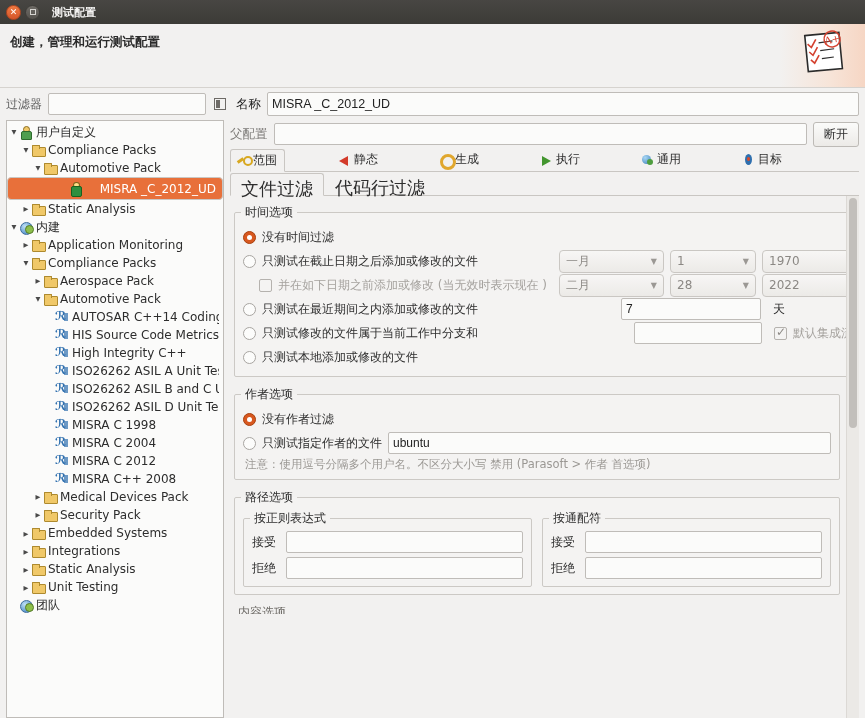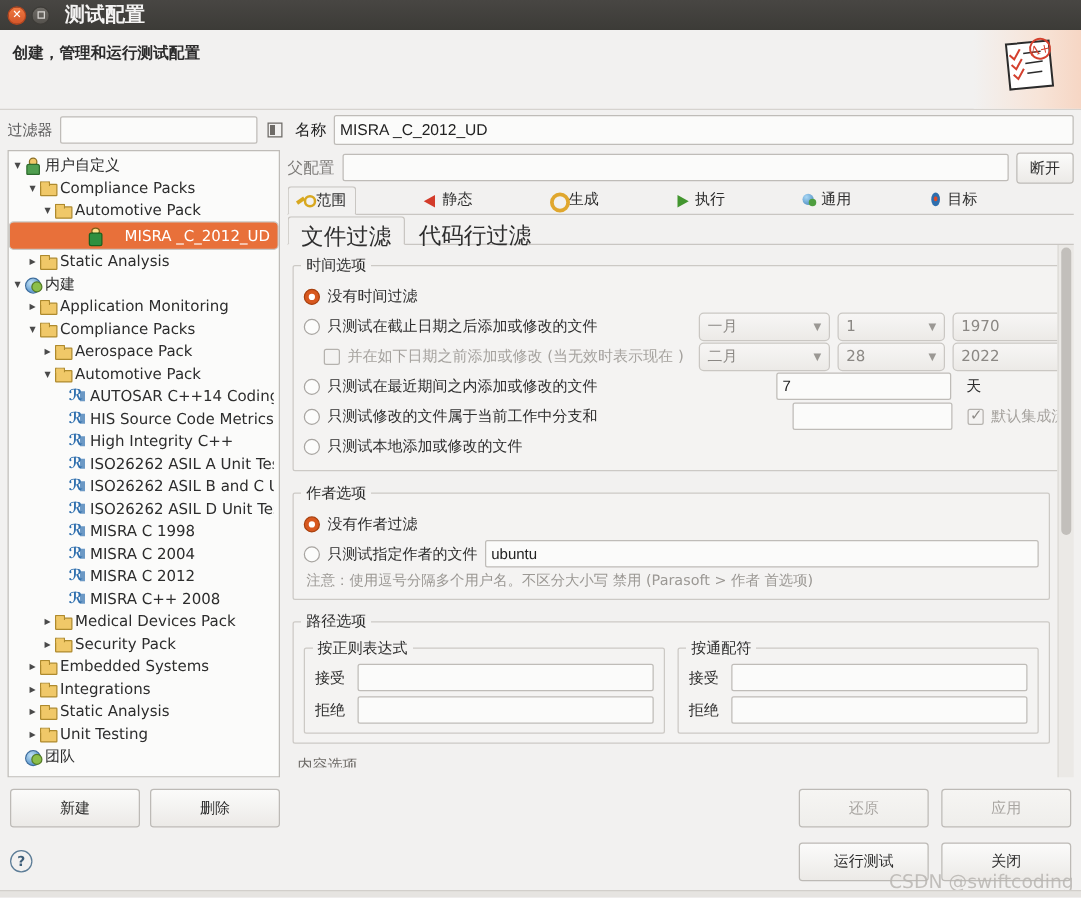--- a/index.html
+++ b/index.html
@@ -20,21 +20,21 @@
     background: linear-gradient(to bottom, #484643, #3c3b37);
     display: flex; align-items: center;
     padding-left: 6px;
     flex: 0 0 24px;
   }
   .win-btn { width: 15px; height: 15px; border-radius: 50%; margin-right: 4px; position: relative;
              display:flex; align-items:center; justify-content:center; font-size:9px; line-height:1; }
   .win-close { background: linear-gradient(to bottom,#f07a42,#d4562a); color:#fff; border:1px solid #b4461f; }
   .win-max { background: linear-gradient(to bottom,#6e6b66,#55524d); color:#cfcdc9; border:1px solid #3e3c38; font-size:7px;}
   .win-max .sq { width:6px; height:6px; border:1px solid #d6d4d0; }
-  .title-text { color:#f4f3f2; font-size:16px; font-weight:bold; margin-left: 8px; }
+  .title-text { color:#f4f3f2; font-size:11px; font-weight:bold; margin-left: 8px; }
 
   
   .banner {
     flex: 0 0 64px;
     background: #f2f1f0;
     position: relative;
     border-bottom: 1px solid #d6d3cf;
     display:flex; align-items:flex-start;
   }
   .banner-text { font-size: 12.5px; font-weight: bold; color:#2b2b2b; padding: 10px 0 0 10px; }
@@ -549,33 +549,14 @@
           <div class="cut-legend">内容选项</div>
 
         </div>
         <div class="vscroll">
           <div class="vthumb"></div>
         </div>
       </div>
     </div>
   </div>
 
-  <div class="footer">
-    <div class="footer-top">
-      <button class="btn btn-lg">新建</button>
-      <button class="btn btn-lg btn-gap">删除</button>
-      <span class="footer-right">
-        <button class="btn btn-lg disabled">还原</button>
-        <button class="btn btn-lg disabled">应用</button>
-      </span>
-    </div>
-    <div class="footer-bottom">
-      <div class="help-ico">?</div>
-      <span class="footer-right">
-        <button class="btn btn-lg">运行测试</button>
-        <button class="btn btn-lg">关闭</button>
-      </span>
-    </div>
-    <div class="watermark">CSDN @swiftcoding</div>
-    <div class="statusbar"></div>
-  </div>
 
 </div>
 
 </body></html>

